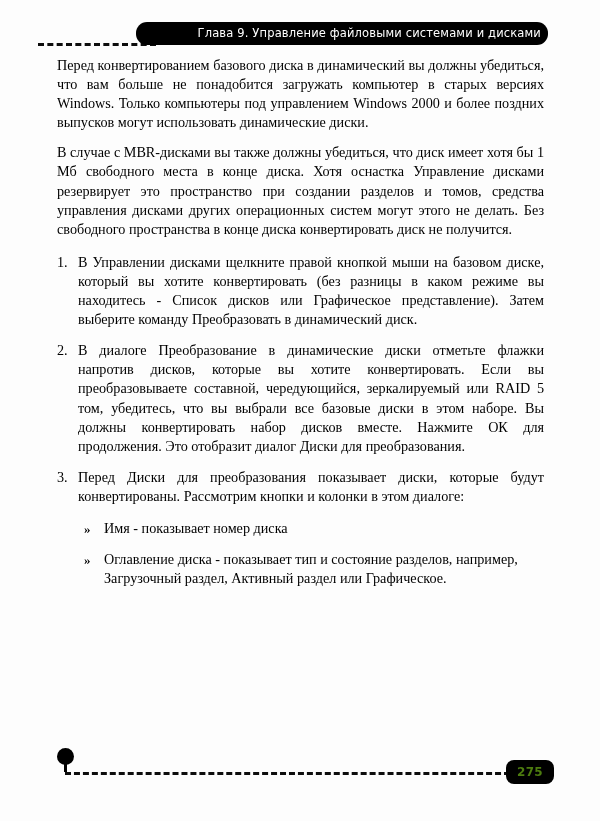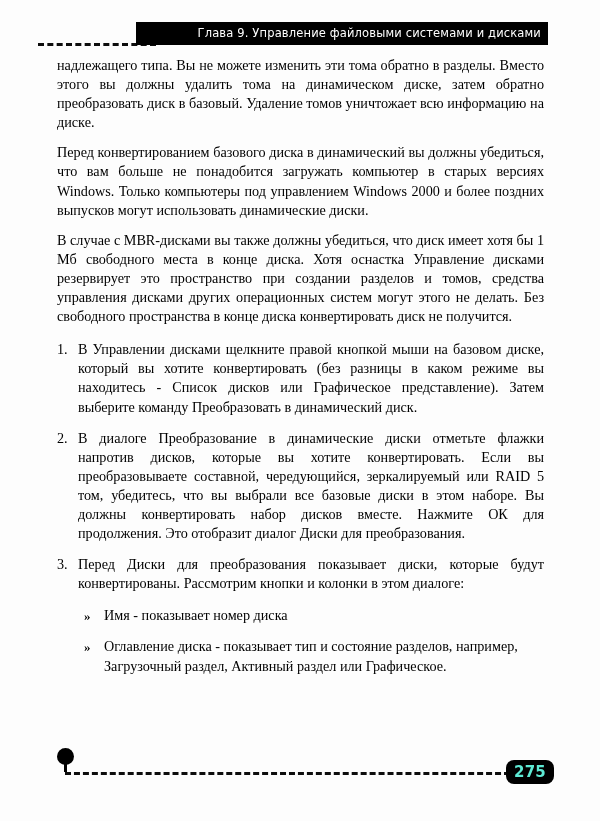--- a/index.html
+++ b/index.html
@@ -43,20 +43,21 @@
     left: 136px;
     top: 0px;
     width: 412px;
     height: 23px;
     background: #000000;
     display: flex;
     align-items: center;
     justify-content: flex-end;
     padding-right: 7px;
     box-sizing: border-box;
+    border-radius: 11px;
   }
   .header-bar-text {
     color: #ffffff;
     font-family: "DejaVu Sans", "Liberation Sans", sans-serif;
     font-size: 11.5px;
     letter-spacing: 0.15px;
     white-space: nowrap;
     line-height: 1;
   }
 
@@ -168,43 +169,42 @@
     top: 12px;
     width: 48px;
     height: 24px;
     background: #000000;
     border-radius: 8px;
     display: flex;
     align-items: center;
     justify-content: center;
   }
   .page-badge-text {
-    color: #5eead4;
+    color: #4d7c0f;
     font-family: "DejaVu Sans", "Liberation Sans", sans-serif;
-    font-size: 15px;
+    font-size: 12px;
     font-weight: bold;
     line-height: 1;
     letter-spacing: 0.3px;
   }
 </style>
 </head>
 <body>
 
 <div class="page">
 
   <div class="header-zone">
     <div class="header-dash"></div>
     <div class="header-bar">
       <span class="header-bar-text">Глава 9. Управление файловыми системами и дисками</span>
     </div>
   </div>
 
   <div class="content">
     <div id="paragraphs">
-        <p class="para"><span>надлежащего типа. Вы не можете изменить эти тома обратно в разделы. Вместо этого вы должны удалить тома на динамическом диске, затем обратно преобразовать диск в базовый. Удаление томов уничтожает всю информацию на диске.</span></p>
         <p class="para"><span>Перед конвертированием базового диска в динамический вы должны убедиться, что вам больше не понадобится загружать компьютер в старых версиях Windows. Только компьютеры под управлением Windows 2000 и более поздних выпусков могут использовать динамические диски.</span></p>
         <p class="para"><span>В случае с MBR-дисками вы также должны убедиться, что диск имеет хотя бы 1 Мб свободного места в конце диска. Хотя оснастка </span><span class="b">Управление дисками</span><span> резервирует это пространство при создании разделов и томов, средства управления дисками других операционных систем могут этого не делать. Без свободного пространства в конце диска конвертировать диск не получится.</span></p>
       </div>
     <ol class="steps" id="steps">
         <li><span class="num">1.</span><span>В Управлении дисками щелкните правой кнопкой мыши на базовом диске, который вы хотите конвертировать (без разницы в каком режиме вы находитесь - Список дисков или Графическое представление). Затем выберите команду </span><span class="b">Преобразовать в динамический диск</span><span>.</span></li>
         <li><span class="num">2.</span><span>В диалоге </span><span class="b">Преобразование в динамические диски</span><span> отметьте флажки напротив дисков, которые вы хотите конвертировать. Если вы преобразовываете составной, чередующийся, зеркалируемый или RAID 5 том, убедитесь, что вы выбрали все базовые диски в этом наборе. Вы должны конвертировать набор дисков вместе. Нажмите </span><span class="b">ОК</span><span> для продолжения. Это отобразит диалог </span><span class="b">Диски для преобразования</span><span>.</span></li>
         <li><span class="num">3.</span><span>Перед </span><span class="b">Диски для преобразования</span><span> показывает диски, которые будут конвертированы. Рассмотрим кнопки и колонки в этом диалоге:</span></li>
       </ol>
     <ul class="subs" id="bullets">
         <li><span class="marker">»</span><span class="b">Имя</span><span> - показывает номер диска</span></li>

